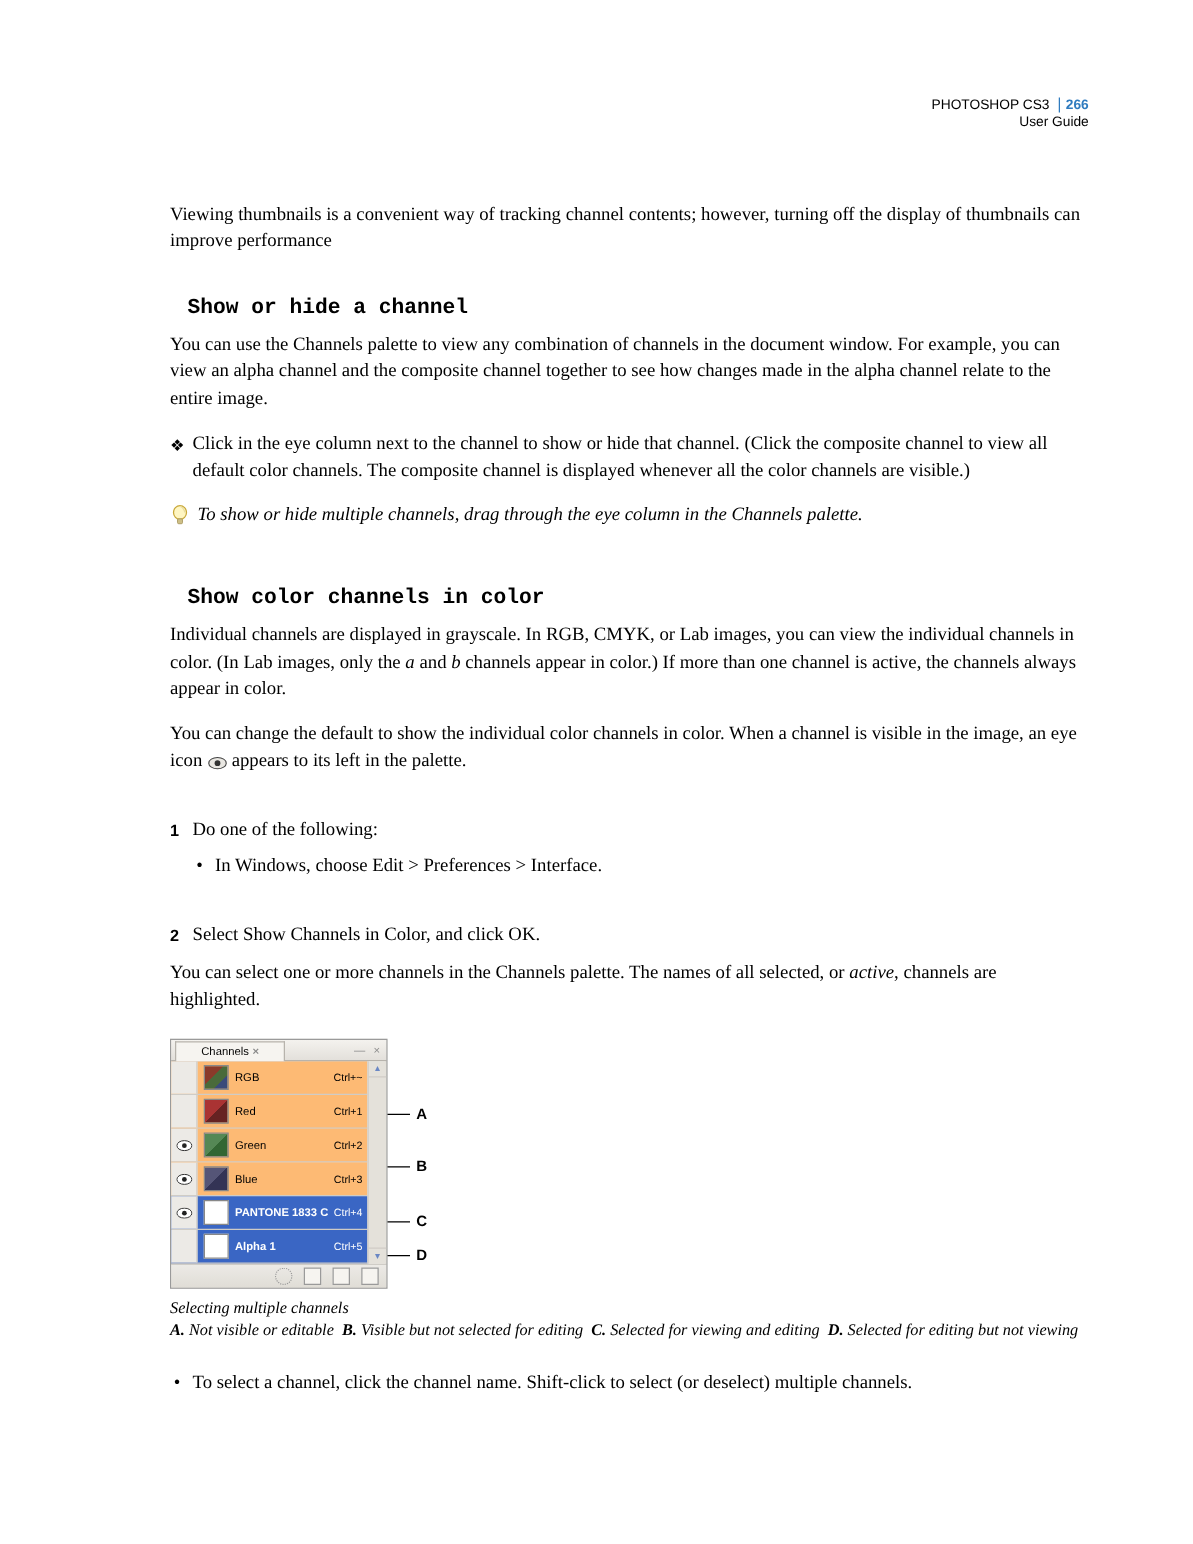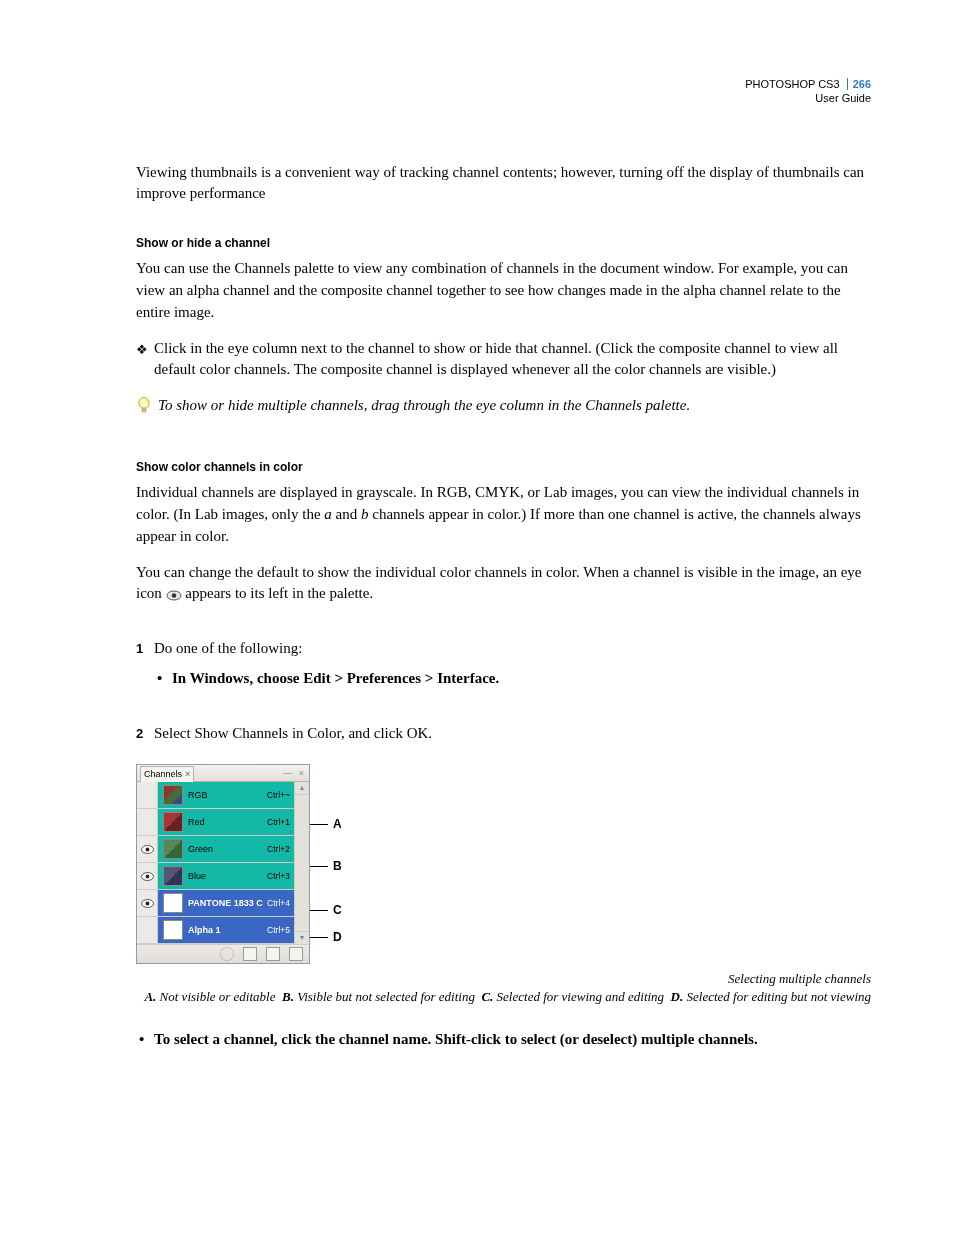--- a/index.html
+++ b/index.html
@@ -28,24 +28,24 @@
     padding-left: 5px;
     margin-left: 4px;
   }
   .runhead .guide { font-weight: 400; }
   .body {
     font-size: 15px;
     line-height: 1.45;
   }
   .body p { margin: 0 0 14px 0; }
   h2 {
-    font-family: Liberation Sans, sans-serif;
+    font-family: Liberation Mono, monospace;
     font-weight: 700;
-    font-size: 12px;
-    margin: 30px 0 6px 0;
+    font-size: 17px;
+    margin: 30px 0 6px 14px;
   }
   .diamond-row { display: flex; }
   .diamond {
     flex: 0 0 18px;
     font-size: 13px;
     line-height: 1.8;
   }
   .tip-row { display: flex; align-items: flex-start; margin-bottom: 14px;}
   .tip-row .bulb { flex: 0 0 22px; padding-top:1px; }
   .tip-row .txt { font-style: italic; }
@@ -74,21 +74,20 @@
   }
   ul.sub {
     list-style: none;
     padding: 0;
     margin: 8px 0 8px 0;
   }
   ul.sub > li {
     padding-left: 18px;
     position: relative;
     margin-bottom: 8px;
-    font-weight: bold;
   }
   ul.sub > li::before {
     content: "•";
     position: absolute;
     left: 3px;
     top: 0;
   }
   .em { font-style: italic; }
   
   .fig-wrap { margin-top: 20px; }
@@ -106,36 +105,36 @@
     height: 16px;
     border-bottom: 1px solid #b7b3ac;
     display: flex;
     align-items: center;
     position: relative;
   }
   .tab {
     background: #f6f4f0;
     border: 1px solid #b7b3ac;
     border-bottom: none;
-    padding: 1px 3px;
+    padding: 1px 20px;
     margin-left: 3px;
     margin-top: 2px;
     font-size: 9px;
     display: flex;
     align-items: center;
     gap: 3px;
   }
   .tab .x { color: #888; font-weight:700; }
   .winbtns { position:absolute; right:3px; top:2px; color:#8a8a8a; letter-spacing:2px; font-size:9px; }
   .ch-row {
     display: flex;
     align-items: center;
     height: 26px;
     border-bottom: 1px solid #cfccc6;
-    background: #14b8a6;
+    background: #fdba74;
   }
   .ch-row.sel { background: #3a66c4; color:#fff; }
   .eye-col {
     width: 20px;
     display:flex; justify-content:center; align-items:center;
     border-right: 1px solid #cfccc6;
     height:100%;
     background:#eceae6;
   }
   .ch-row.sel .eye-col { background:#eceae6; }
@@ -183,21 +182,20 @@
     font-weight:700;
     font-size: 12px;
   }
   .callout .line { width:18px; height:1px; background:#000; margin-right:5px; }
   .fig-row { display:flex; align-items:stretch; }
   .caption {
     font-style: italic;
     font-size: 13px;
     margin-top: 6px;
     line-height: 1.4;
-    text-align: right;
   }
   .caption .lab { font-weight:700; font-style: italic; }
   .sp-top { margin-top: 36px; }
 </style>
 </head>
 <body>
 
 <div class="page">
   <div class="runhead">
     <span>PHOTOSHOP CS3</span>
@@ -237,20 +235,23 @@
     </p>
     <ol class="steps">
       <li><span>Do one of the following:</span>
         <ul class="sub">
           <li>In Windows, choose Edit &gt; Preferences &gt; Interface.</li>
         </ul>
       </li>
       <li>Select Show Channels in Color, and click OK.</li>
     </ol>
 
+    <p>
+      <span>You can select one or more channels in the Channels palette. The names of all selected, or </span><span class="em">active</span><span>, channels are highlighted.</span>
+    </p>
 
     <div class="fig-wrap">
       <div class="fig-row">
         <div class="palette">
           <div class="palette-top">
             <div class="tab">
               <span>Channels</span>
               <span class="x">×</span>
             </div>
             <div class="winbtns">— ×<br></div>

